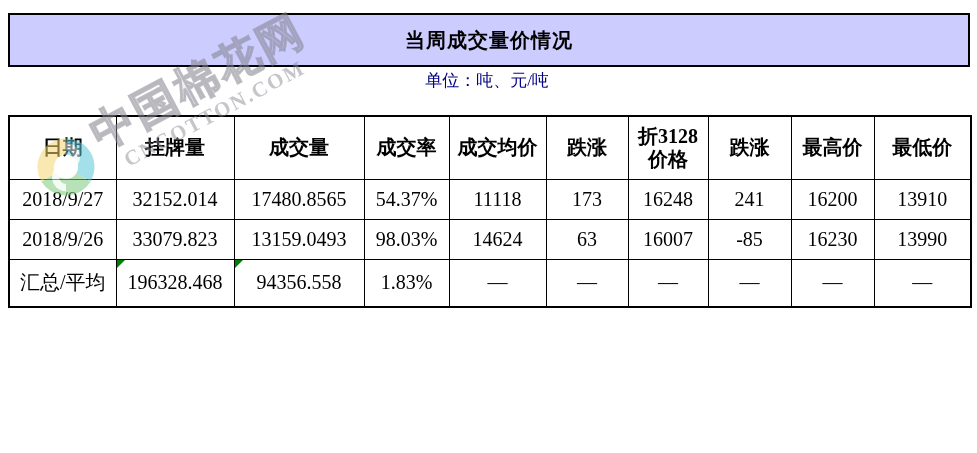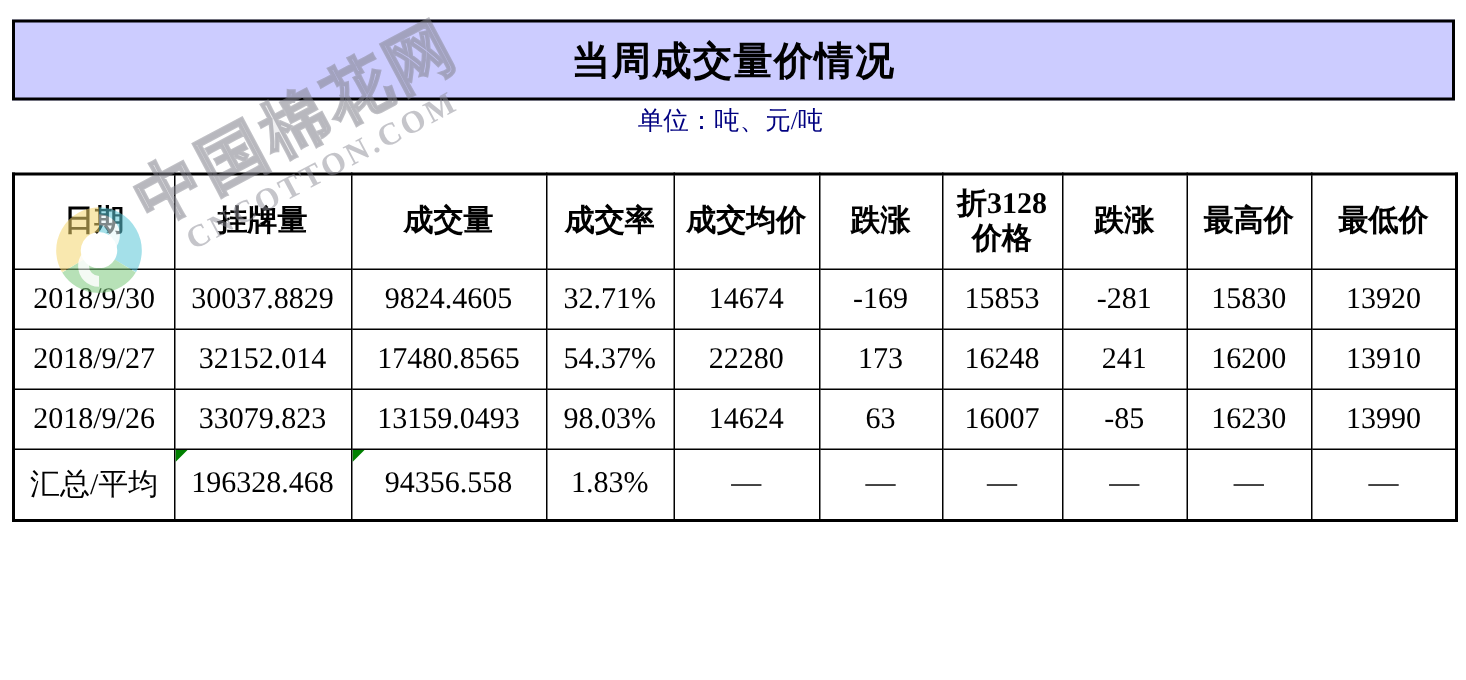--- a/index.html
+++ b/index.html
@@ -11,21 +11,21 @@
     color: #000;
     overflow: hidden;
   }
   .title-bar {
     position: absolute; left: 8px; top: 13px;
     width: 962px; height: 54px;
     box-sizing: border-box;
     background: #ccccff;
     border: 2px solid #000;
     display: flex; align-items: center; justify-content: center;
-    font-size: 26px; font-weight: bold;
+    font-size: 20px; font-weight: bold;
     letter-spacing: 1px;
   }
   .unit-row {
     position: absolute; left: 8px; top: 67px;
     width: 958px; height: 28px;
     line-height: 28px;
     text-align: center;
     padding-right: 4px;
     font-size: 17px;
     color: #000080;
@@ -116,37 +116,25 @@
           <th>跌涨</th>
           <th>折3128
 价格</th>
           <th>跌涨</th>
           <th>最高价</th>
           <th>最低价</th>
         </tr>
     </thead>
     <tbody>
         <tr>
-          <td>2018/9/30</td>
-          <td>30037.8829</td>
-          <td>9824.4605</td>
-          <td>32.71%</td>
-          <td>14674</td>
-          <td>-169</td>
-          <td>15853</td>
-          <td>-281</td>
-          <td>15830</td>
-          <td>13920</td>
-        </tr>
-        <tr>
           <td>2018/9/27</td>
           <td>32152.014</td>
           <td>17480.8565</td>
           <td>54.37%</td>
-          <td>22280</td>
+          <td>11118</td>
           <td>173</td>
           <td>16248</td>
           <td>241</td>
           <td>16200</td>
           <td>13910</td>
         </tr>
         <tr>
           <td>2018/9/26</td>
           <td>33079.823</td>
           <td>13159.0493</td>

